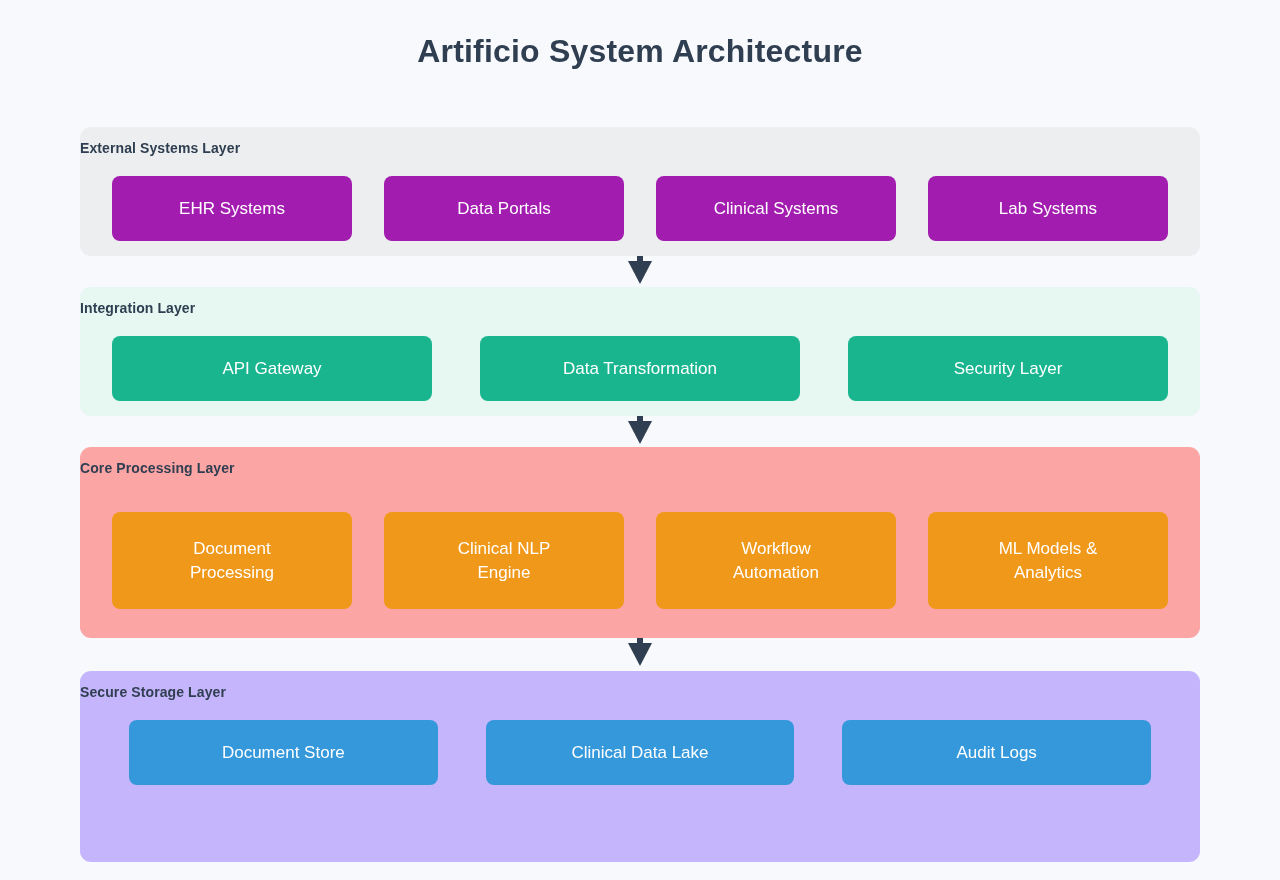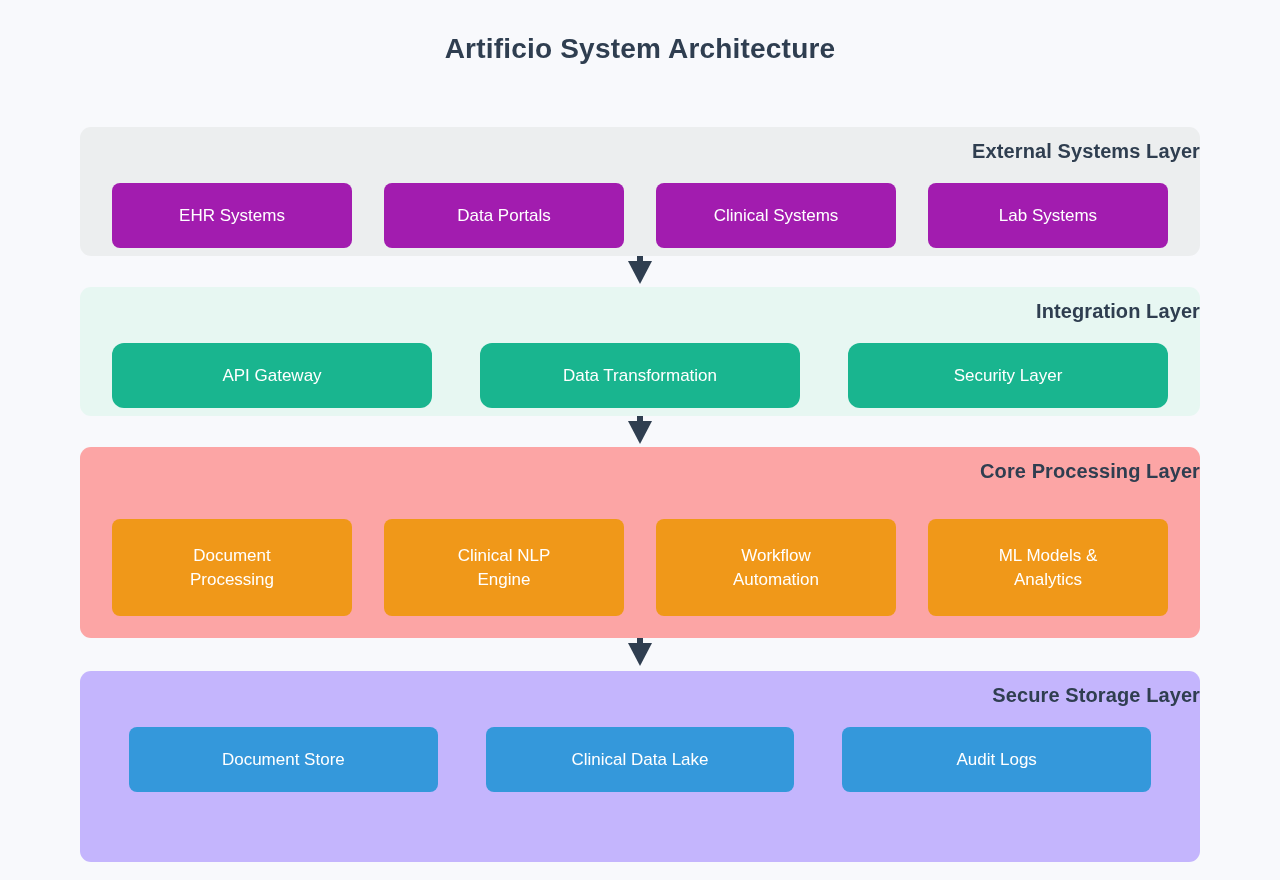--- a/index.html
+++ b/index.html
@@ -19,37 +19,37 @@
     background: #f8f9fc;
   }
 
   
   .page-title {
     position: absolute;
     top: 33px;
     left: 0;
     width: 1280px;
     text-align: center;
-    font-size: 28px;
+    font-size: 32px;
     font-weight: bold;
     color: #2f3e50;
     letter-spacing: 0.2px;
   }
 
   
   .layer {
     position: absolute;
     left: 80px;
     width: 1120px;
     border-radius: 11px;
   }
 
   .layer-title {
-    text-align: right;
-    font-size: 20px;
+    text-align: left;
+    font-size: 14px;
     font-weight: bold;
     color: #2f3e50;
     letter-spacing: 0.1px;
   }
 
   .node-row {
     display: flex;
     justify-content: center;
     align-items: stretch;
   }
@@ -85,21 +85,20 @@
     top: 287px;
     height: 129px;
     background: #e7f7f2;
   }
   #layer-integration .layer-title { margin-top: 13px; }
   #layer-integration .node-row { margin-top: 20px; padding: 0 32px; gap: 48px; }
   #layer-integration .node {
     flex: 1 1 0;
     height: 65px;
     background: #19b58f;
-    border-radius: 12px;
   }
 
   
   #layer-core {
     top: 447px;
     height: 191px;
     background: #fca5a5;
   }
   #layer-core .layer-title { margin-top: 13px; }
   #layer-core .node-row { margin-top: 20px; padding: 16px 32px; gap: 32px; }

